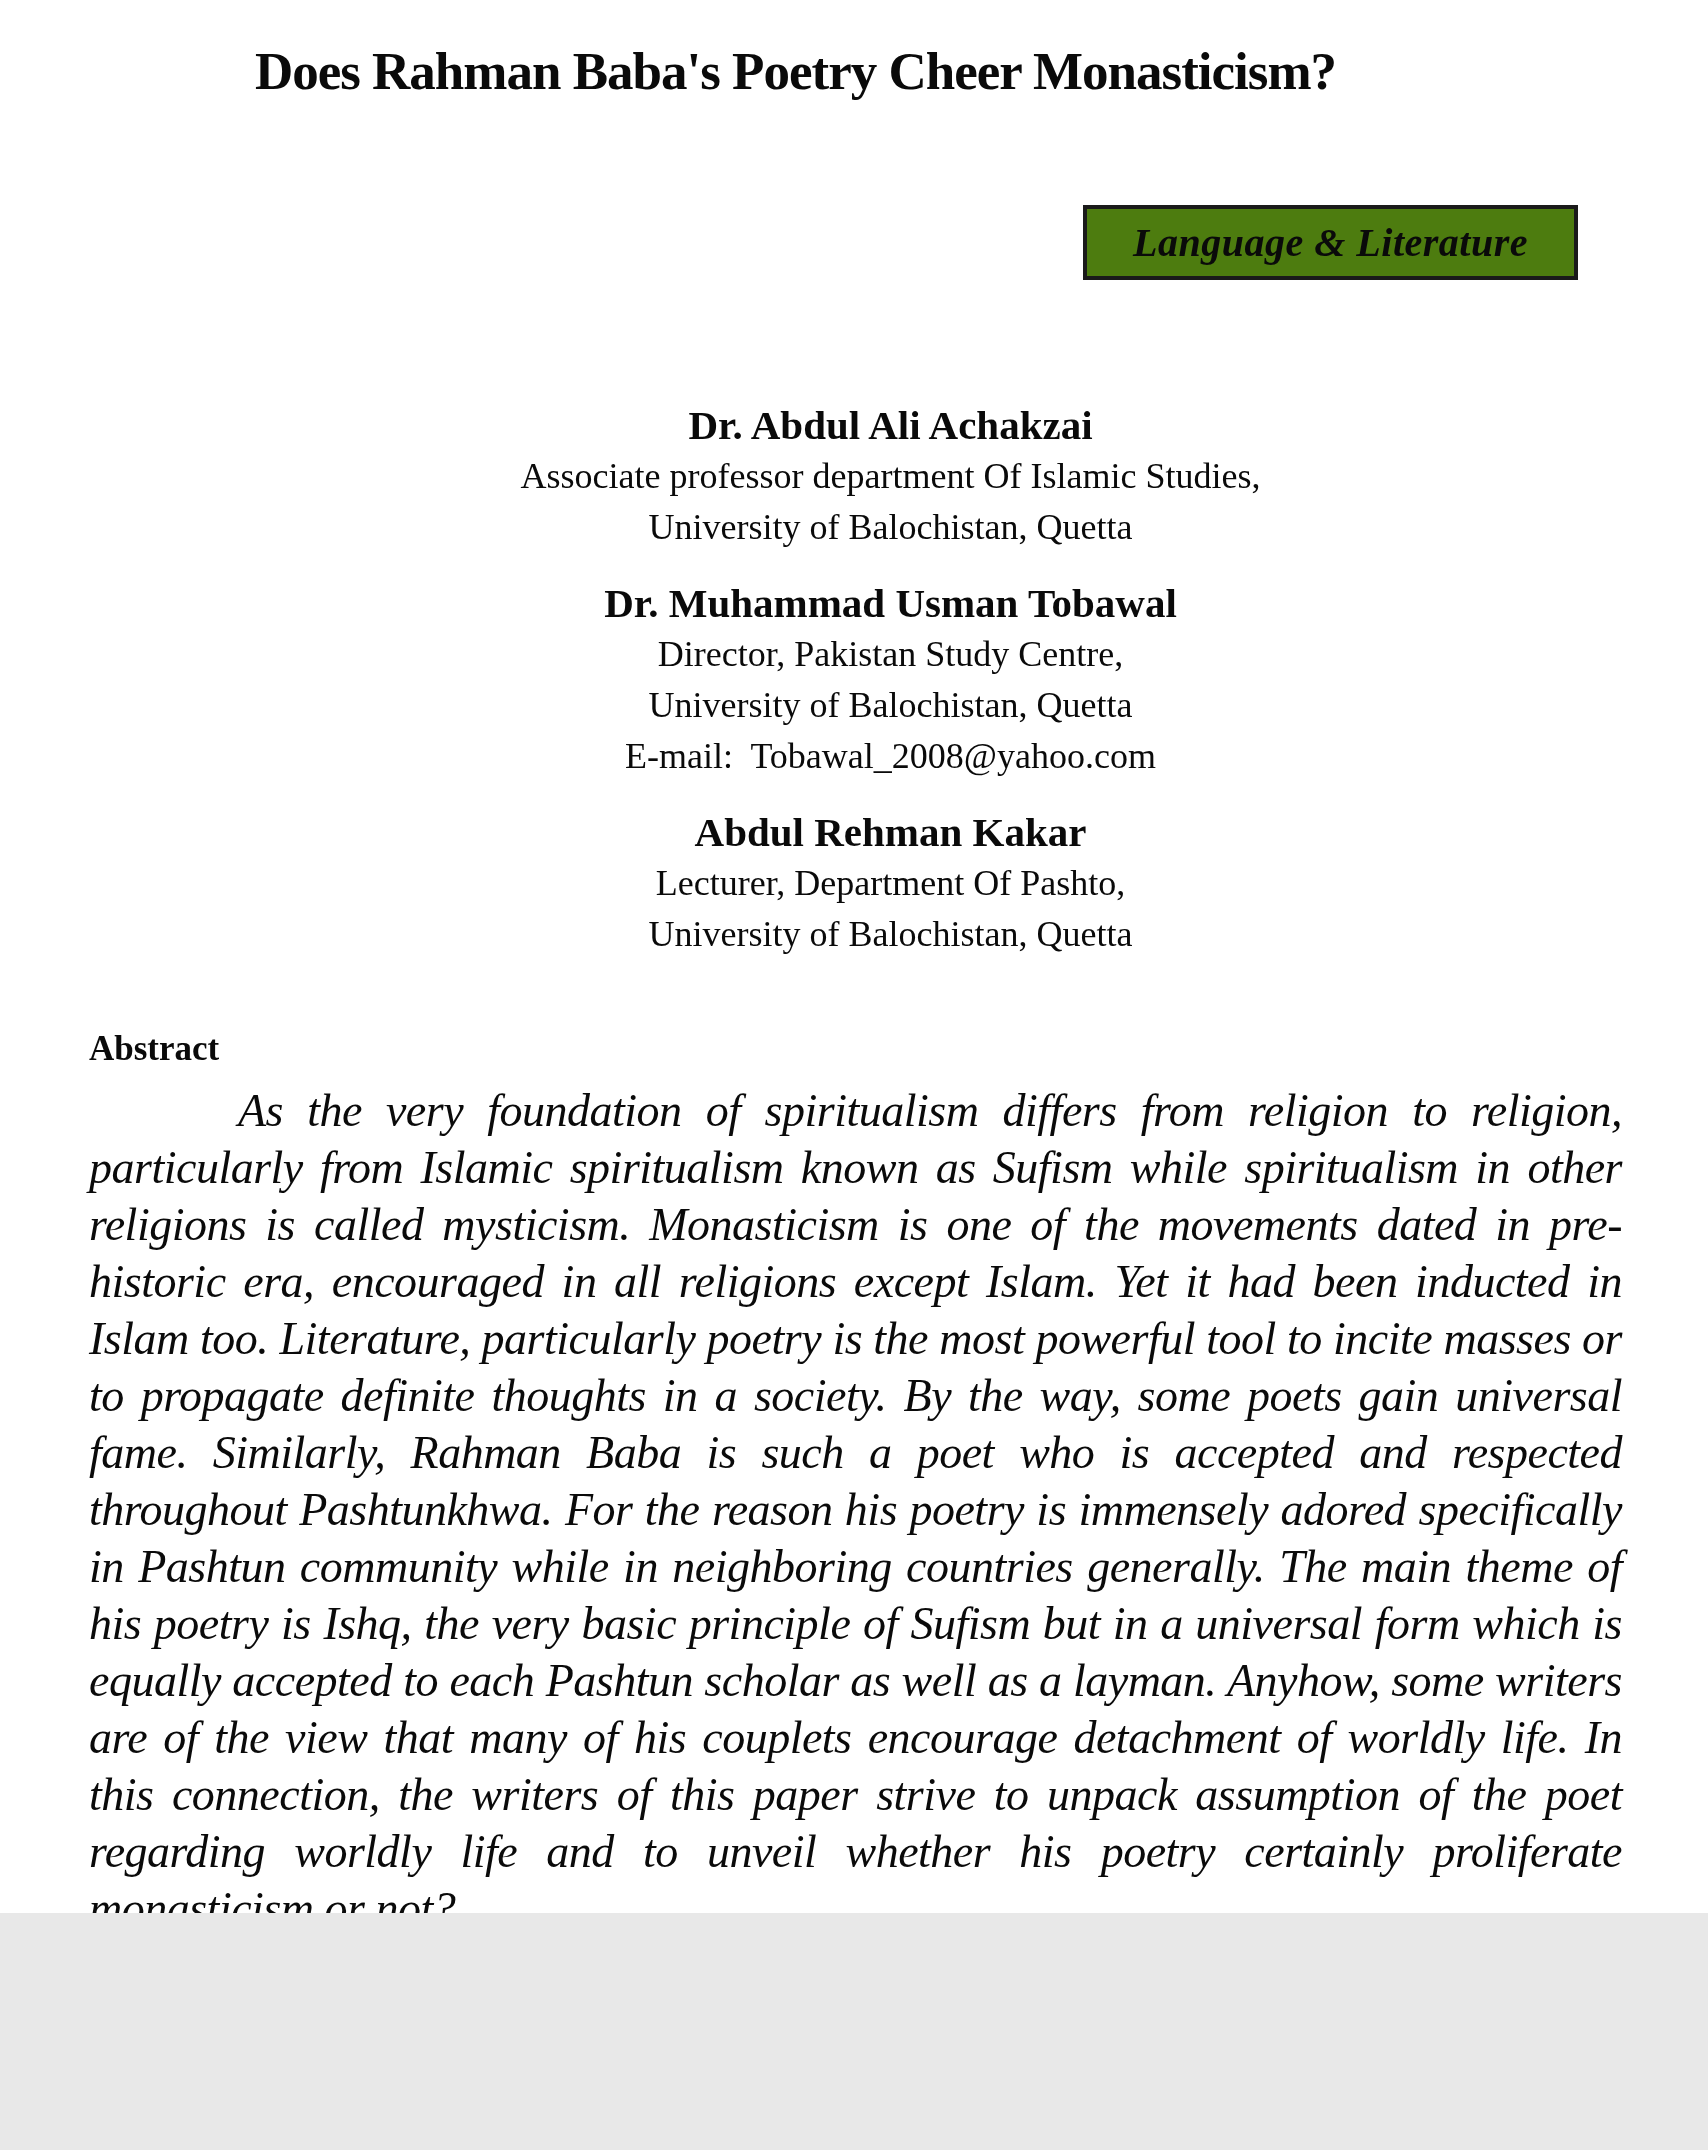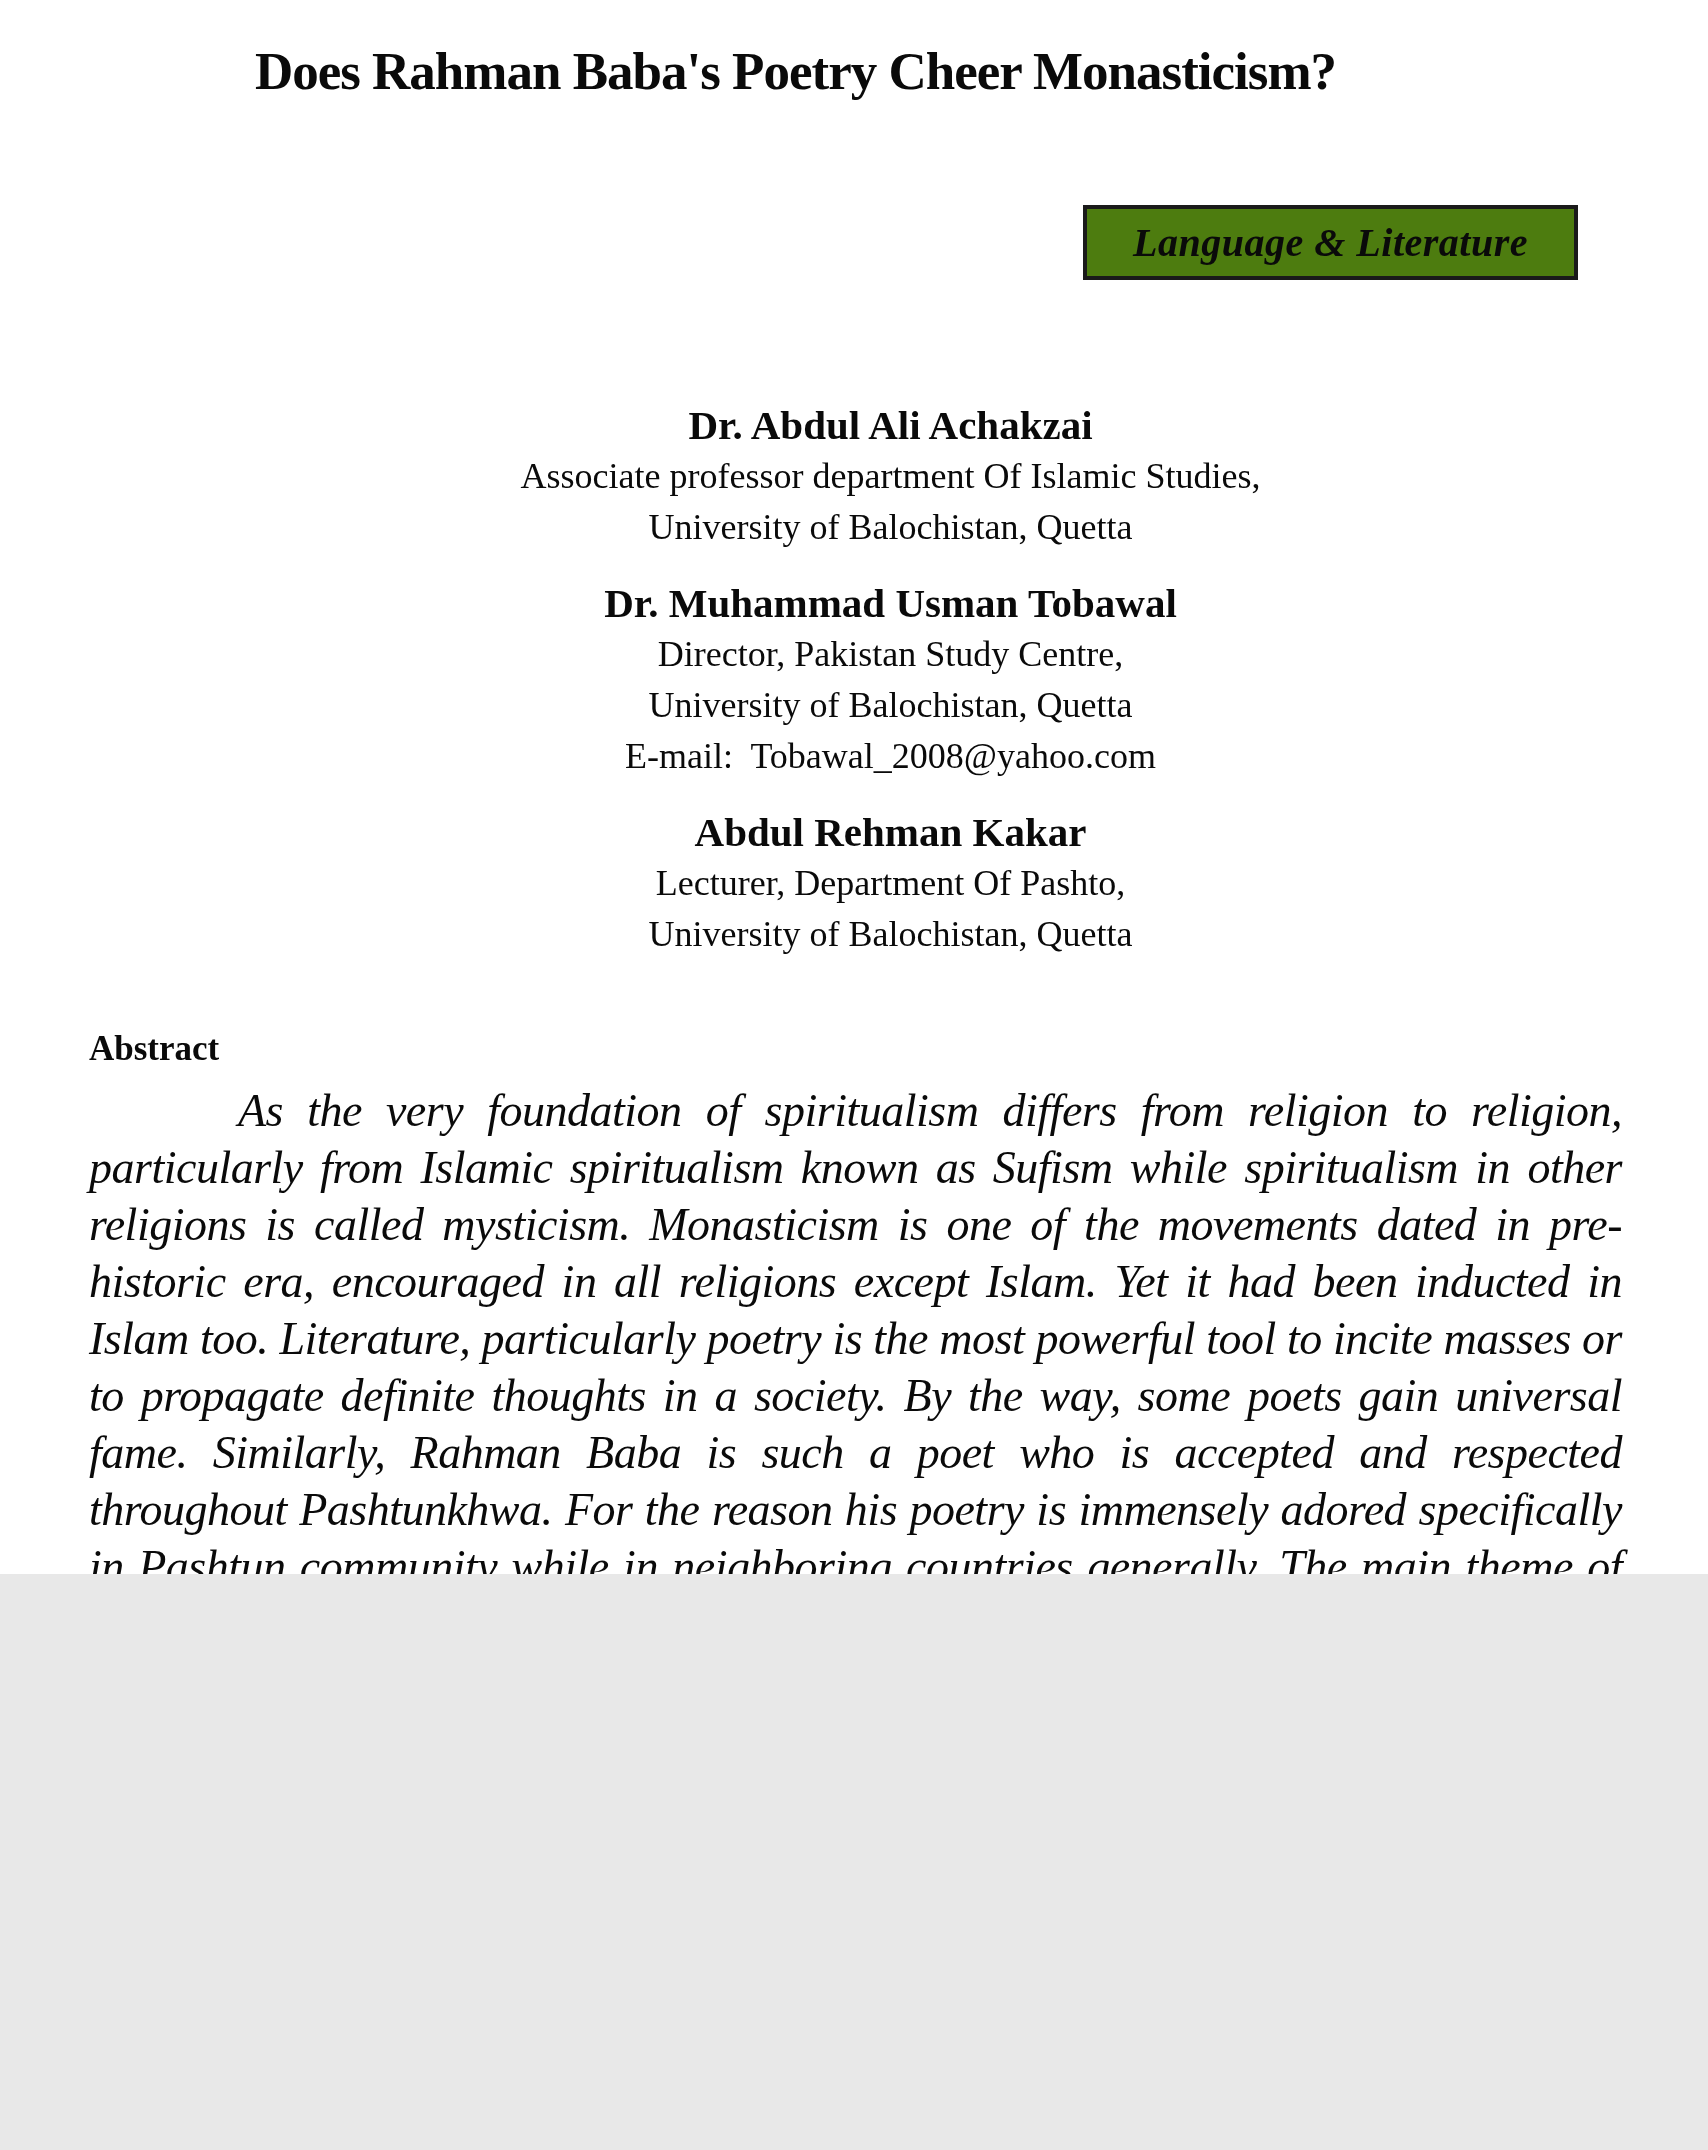--- a/index.html
+++ b/index.html
@@ -1,18 +1,18 @@
 <!DOCTYPE html>
 <html><head>
 <meta charset="utf-8">
 <style>
   html, body { margin: 0; padding: 0; background: #e8e8e8; }
   .page {
     width: 1709px;
-    height: 1574px;
+    height: 1913px;
     margin: 0 auto;
     background: #ffffff;
     color: #0a0a0a;
     font-family: "Liberation Serif", "DejaVu Serif", serif;
     position: relative;
     overflow: hidden;
     box-sizing: border-box;
   }
   .title {
     margin: 0;

